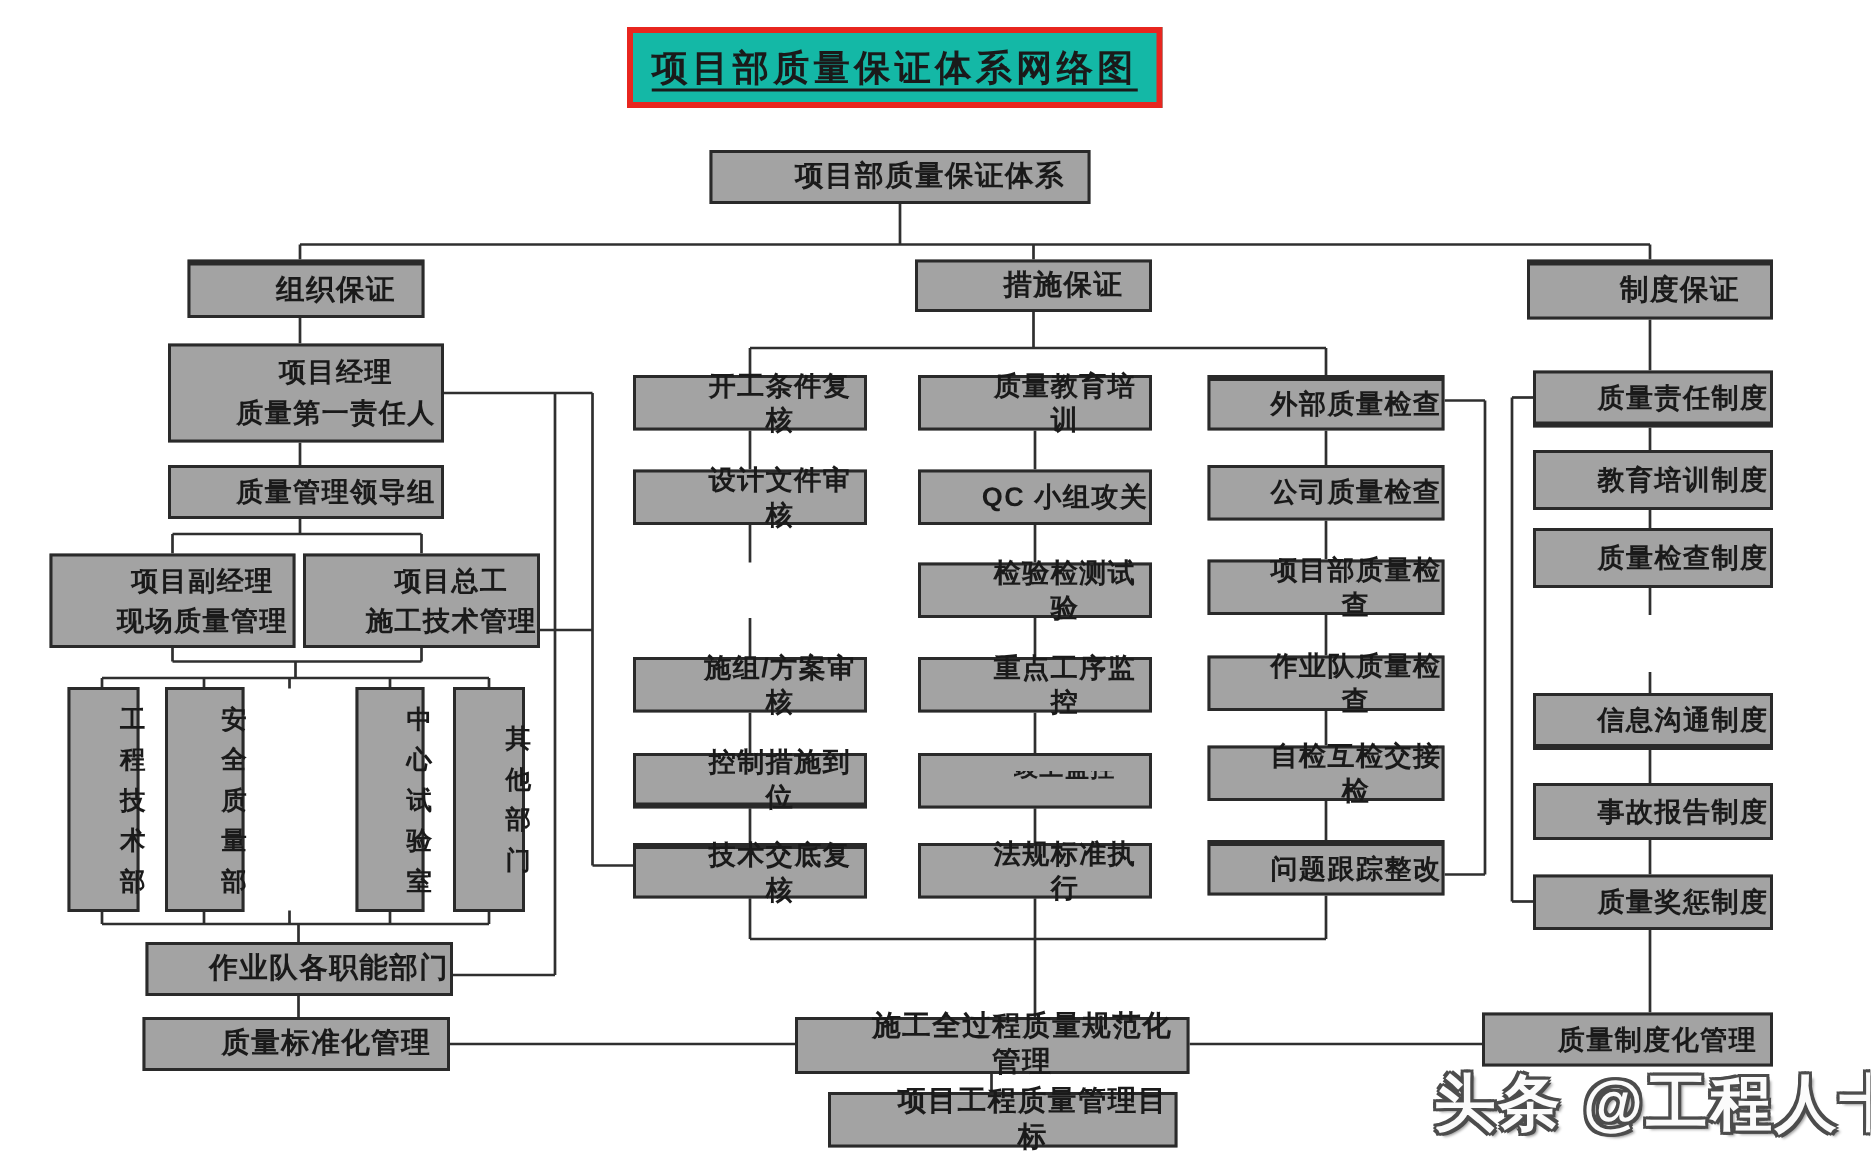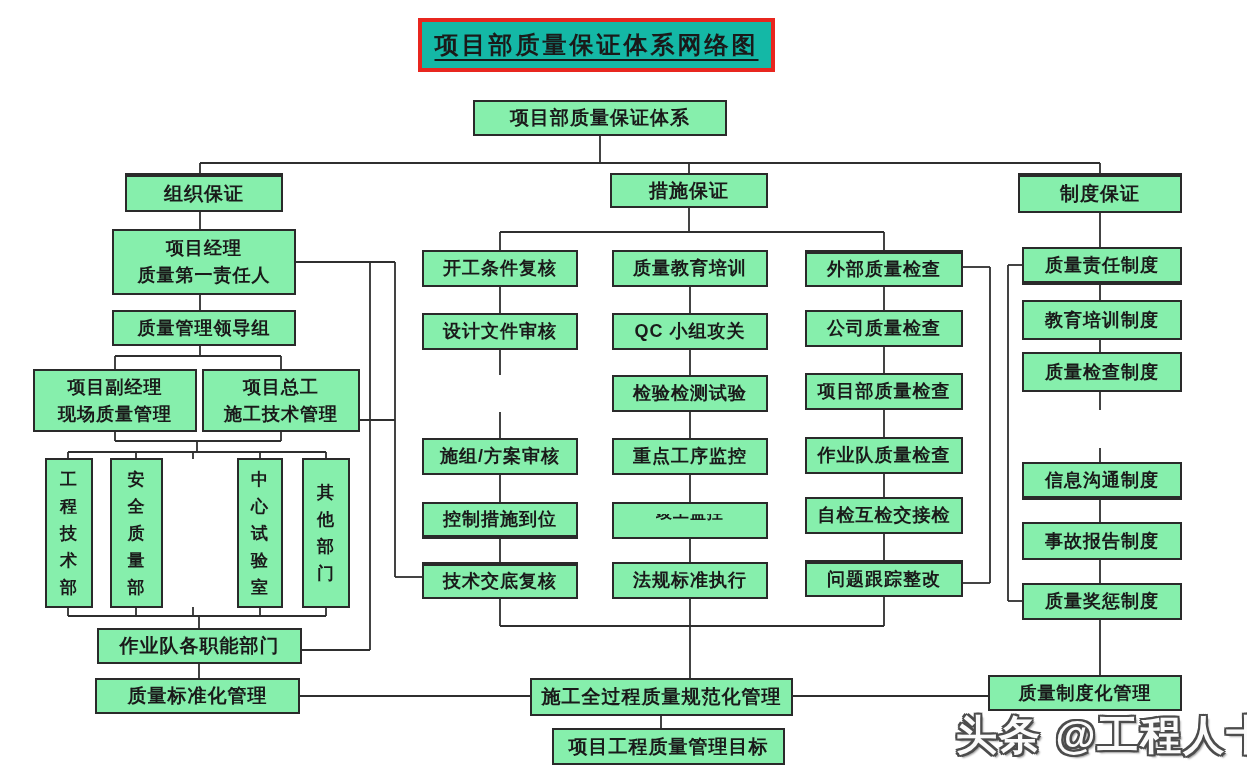--- a/index.html
+++ b/index.html
@@ -2,23 +2,23 @@
 <html><head>
 <meta charset="utf-8">
 <style>
   html,body{margin:0;padding:0;background:#ffffff;}
   #stage{
     position:relative;width:1247px;height:780px;background:#ffffff;overflow:hidden;
     font-family:"Liberation Sans","DejaVu Sans",sans-serif;color:#1a1a1a;
   }
   #wires{position:absolute;left:0;top:0;z-index:0;}
   .box{
-    position:absolute;z-index:1;box-sizing:border-box;background:#86efac;
+    position:absolute;z-index:1;box-sizing:border-box;background:#a3a3a3;
     border:2px solid #2a2a2a;display:flex;align-items:center;justify-content:center;
-    text-align:center;font-weight:bold;font-size:18px;letter-spacing:1px;line-height:1.25;
+    text-align:center;font-weight:bold;font-size:18px;letter-spacing:1px;line-height:1.25;padding-left:40px;
   }
   .tt{border-top-width:4px;}
   .tb{border-bottom-width:4px;}
   .f19{font-size:19px;}
   .two span{display:block;line-height:27px;}
   .vbox span{width:1.08em;word-break:break-all;line-height:27px;font-size:17px;text-align:center;}
   .title-box{
     position:absolute;z-index:2;box-sizing:border-box;border:4px solid #e8261f;background:#14b8a6;
     display:flex;align-items:center;justify-content:center;
   }

